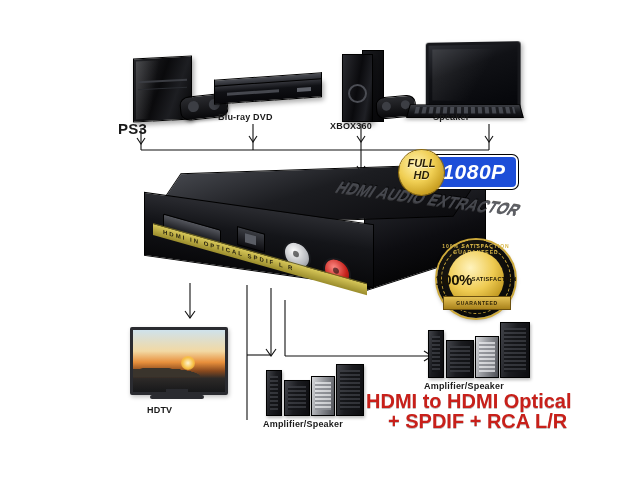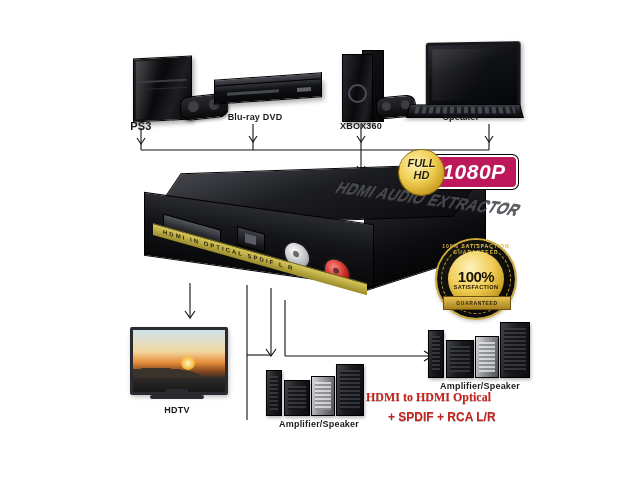--- a/index.html
+++ b/index.html
@@ -10,21 +10,20 @@
     overflow:hidden;
   }
   #stage{position:relative;width:640px;height:480px;background:#fff;}
 
   .lbl{
     position:absolute;
     font-family:"Liberation Sans",sans-serif;
     font-weight:bold;
     color:#1a1a1a;
     white-space:nowrap;
-    text-align:center;
     letter-spacing:.2px;
   }
 
   
   .ps3-body{
     position:absolute;left:133px;top:57px;width:57px;height:62px;
     background:linear-gradient(110deg,#25262a 0%,#0a0a0c 45%,#1d1e22 70%,#050506 100%);
     border:1px solid #000;
     box-shadow:2px 3px 5px rgba(0,0,0,.35);
     transform:skewY(-3deg);
@@ -178,21 +177,21 @@
   .rca-w{left:138px;top:27px;background:radial-gradient(circle at 38% 35%,#fdfdfd,#b9bbc0 60%,#74767c);}
   .rca-r{left:178px;top:38px;background:radial-gradient(circle at 38% 35%,#ff8a84,#c4201a 58%,#6d100c);}
   .rca:after{
     content:"";position:absolute;left:8px;top:8px;width:6px;height:6px;border-radius:50%;
     background:rgba(0,0,0,.55);
   }
 
   
   .badge-1080{
     position:absolute;left:430px;top:155px;width:84px;height:30px;
-    background:#be185d;border:2px solid #fff;border-radius:6px;
+    background:#1d4ed8;border:2px solid #fff;border-radius:6px;
     box-shadow:0 0 0 1px #000;
     display:flex;align-items:center;justify-content:center;
   }
   .badge-1080 span{
     font-family:"Liberation Sans",sans-serif;
     font-weight:bold;font-style:italic;font-size:21px;color:#fff;letter-spacing:.5px;
   }
   .badge-fullhd{
     position:absolute;left:399px;top:150px;width:45px;height:45px;
   }
@@ -216,21 +215,21 @@
     background:radial-gradient(circle at 40% 32%,#1e1c16 0%,#0d0c09 60%,#060604 100%);
     box-shadow:0 0 0 2px #cda93a,0 2px 5px rgba(0,0,0,.4);
   }
   .sat-ring{
     position:absolute;left:4px;top:4px;right:4px;bottom:4px;border-radius:50%;
     border:1px dashed #c9a63a;
   }
   .sat-inner{
     position:absolute;left:11px;top:11px;right:11px;bottom:11px;border-radius:50%;
     background:radial-gradient(circle at 40% 30%,#fff3bd 0%,#efcb52 45%,#c29a22 75%,#8a6a10 100%);
-    display:flex;flex-direction:column;align-items:center;justify-content:center;
+    display:flex;flex-direction:row;align-items:center;justify-content:center;
   }
   .sat-pct{font-size:15px;font-weight:bold;color:#1a1404;line-height:15px;letter-spacing:-.5px;}
   .sat-sub{font-size:5.5px;font-weight:bold;color:#1a1404;letter-spacing:.4px;}
   .sat-arc{
     position:absolute;left:0;top:3px;width:78px;text-align:center;
     font-size:5px;font-weight:bold;color:#d9b84a;letter-spacing:1px;
   }
   .sat-ribbon{
     position:absolute;left:6px;top:56px;width:66px;height:12px;
     background:linear-gradient(180deg,#e6c356,#a9821b);
@@ -348,21 +347,21 @@
     </g>
   </svg>
 
   <div>
     <div class="ps3-body">
       <div class="ps3-gloss"></div>
       <div class="ps3-slit"></div>
       <div class="ps3-slit2"></div>
     </div>
     <div class="ps3-pad"></div>
-    <div class="lbl" style="left:118px;top:120px;width:46px;font-size:11px;">PS3</div>
+    <div class="lbl" style="left:118px;top:120px;width:46px;font-size:15px;">PS3</div>
   </div>
 
   <div>
     <div class="bd-top"></div>
     <div class="bd-body">
       <div class="bd-tray"></div>
       <div class="bd-led"></div>
     </div>
     <div class="lbl" style="left:218px;top:112px;width:74px;font-size:9px;">Blu-ray DVD</div>
   </div>
@@ -461,16 +460,16 @@
     </div>
     <div class="spk spk-center" style="left:47px;width:22px;height:40px;">
       <div class="spk-grill"></div>
     </div>
     <div class="spk" style="left:72px;width:28px;height:54px;">
       <div class="spk-grill"></div>
     </div>
   </div>
   <div class="lbl" style="left:424px;top:381px;width:112px;font-size:9px;">Amplifier/Speaker</div>
 
-  <div class="redtext" style="left:366px;top:390px;font-size:12px;font-family:Liberation Serif, serif;">HDMI to HDMI Optical</div>
-  <div class="redtext" style="left:388px;top:410px;font-size:12px;">+ SPDIF + RCA L/R</div>
+  <div class="redtext" style="left:366px;top:390px;font-size:20px;">HDMI to HDMI Optical</div>
+  <div class="redtext" style="left:388px;top:410px;font-size:20px;">+ SPDIF + RCA L/R</div>
 
 </div>
 
 </body></html>

